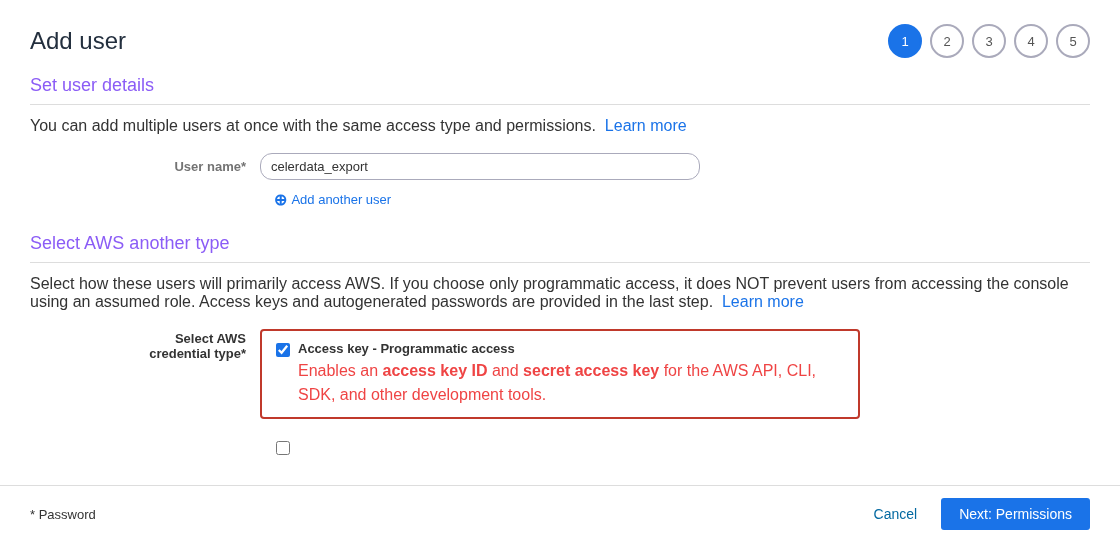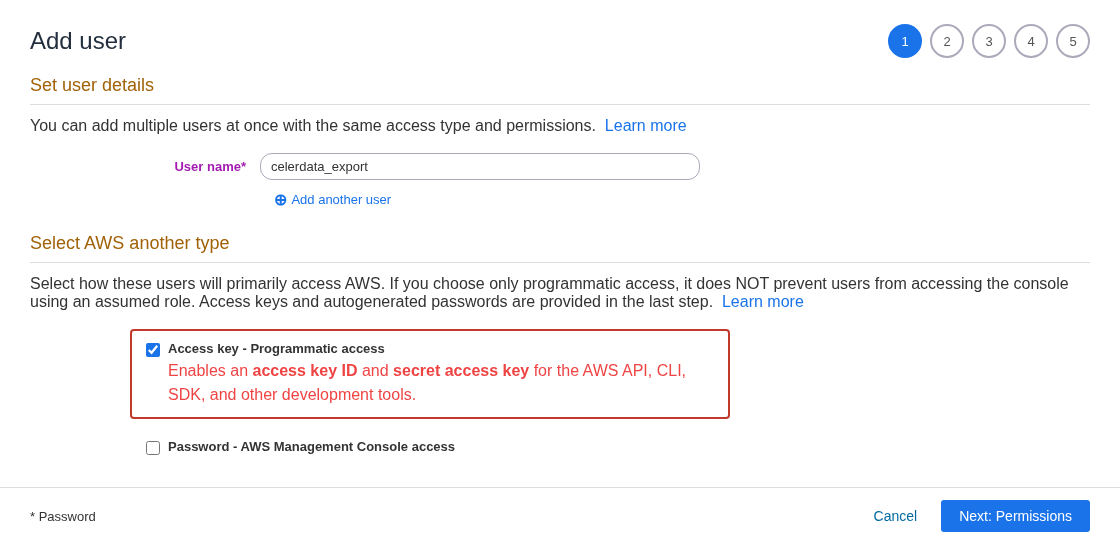--- a/index.html
+++ b/index.html
@@ -60,21 +60,21 @@
     .step-circle.active {
       background: #1a73e8;
       border-color: #1a73e8;
       color: #fff;
     }
 
     
     .section-title {
       font-size: 18px;
       font-weight: 400;
-      color: #a16207;
+      color: #8b5cf6;
       margin-bottom: 8px;
     }
 
     .section-divider {
       border: none;
       border-top: 1px solid #ddd;
       margin-bottom: 12px;
     }
 
     .section-description {
@@ -92,21 +92,21 @@
     .form-row {
       display: flex;
       align-items: center;
       margin-bottom: 10px;
       padding-left: 100px;
     }
 
     .form-label {
       font-size: 13px;
       font-weight: 600;
-      color: #a21caf;
+      color: #737373;
       width: 130px;
       text-align: right;
       padding-right: 14px;
       flex-shrink: 0;
     }
 
     .form-input {
       border: 1px solid #aab;
       border-radius: 12px;
       padding: 5px 10px;
@@ -299,36 +299,36 @@
 
     <div class="access-section">
       <h2 class="section-title">Select AWS another type</h2>
       <hr class="section-divider">
       <p class="section-description">
         <span>Select how these users will primarily access AWS. If you choose only programmatic access, it does NOT prevent users from accessing the console using an assumed role. Access keys and autogenerated passwords are provided in the last step.</span>
         &nbsp;<a href="#">Learn more</a>
       </p>
 
       <div class="credential-row">
+        <div class="credential-label">Select AWS credential type*</div>
         <div class="credential-options">
 
           <div class="credential-option selected">
             <input type="checkbox" class="credential-checkbox" checked="" style="">
             <div class="credential-option-text">
               <div class="credential-option-title">Access key - Programmatic access</div>
               <div class="credential-option-desc">
                 Enables an <strong>access key ID</strong> and <strong>secret access key</strong> for the AWS API, CLI, SDK, and other development tools.
               </div>
             </div>
           </div>
 
           <div class="credential-option unselected">
             <input type="checkbox" class="credential-checkbox" style="">
             <div class="credential-option-text">
-              <div class="credential-option-title">Password - AWS Management Console access</div>
             </div>
           </div>
 
         </div>
       </div>
     </div>
 
   </div>
 
   <div class="page-footer">

